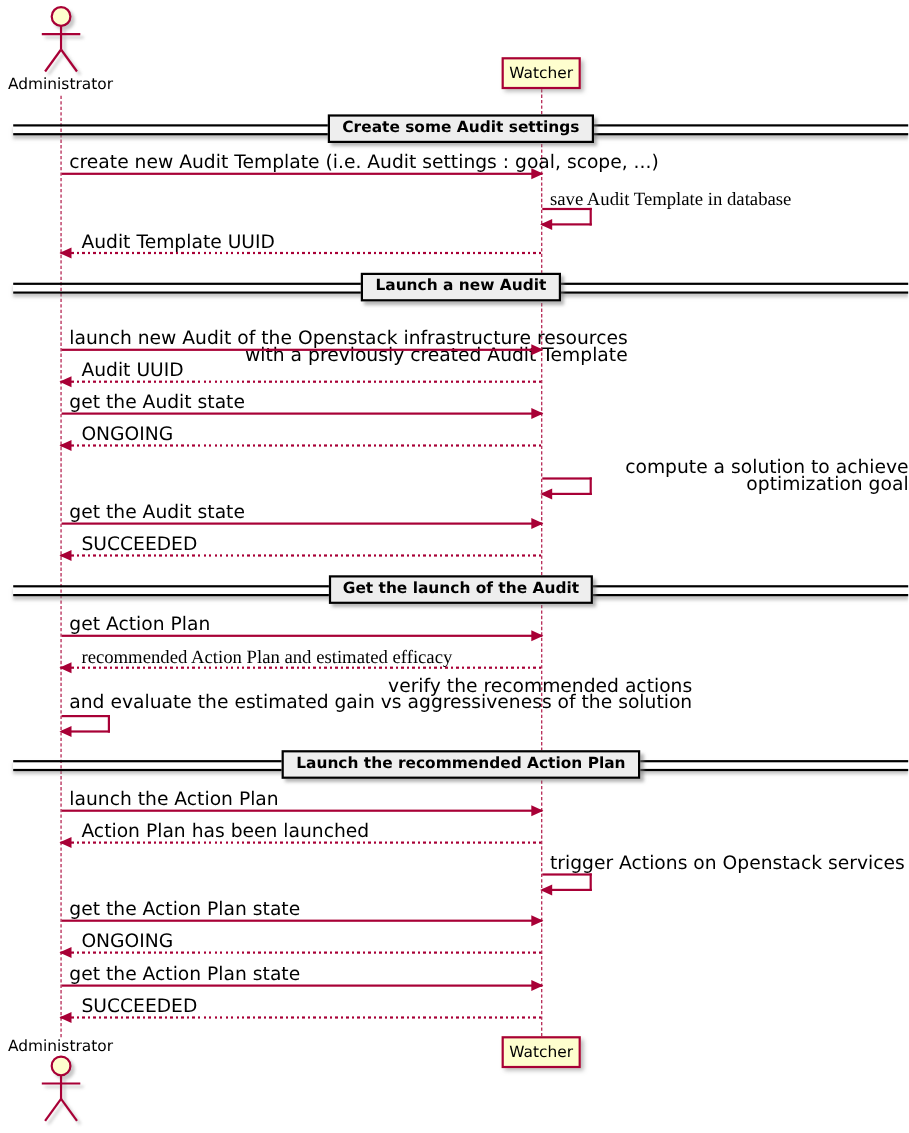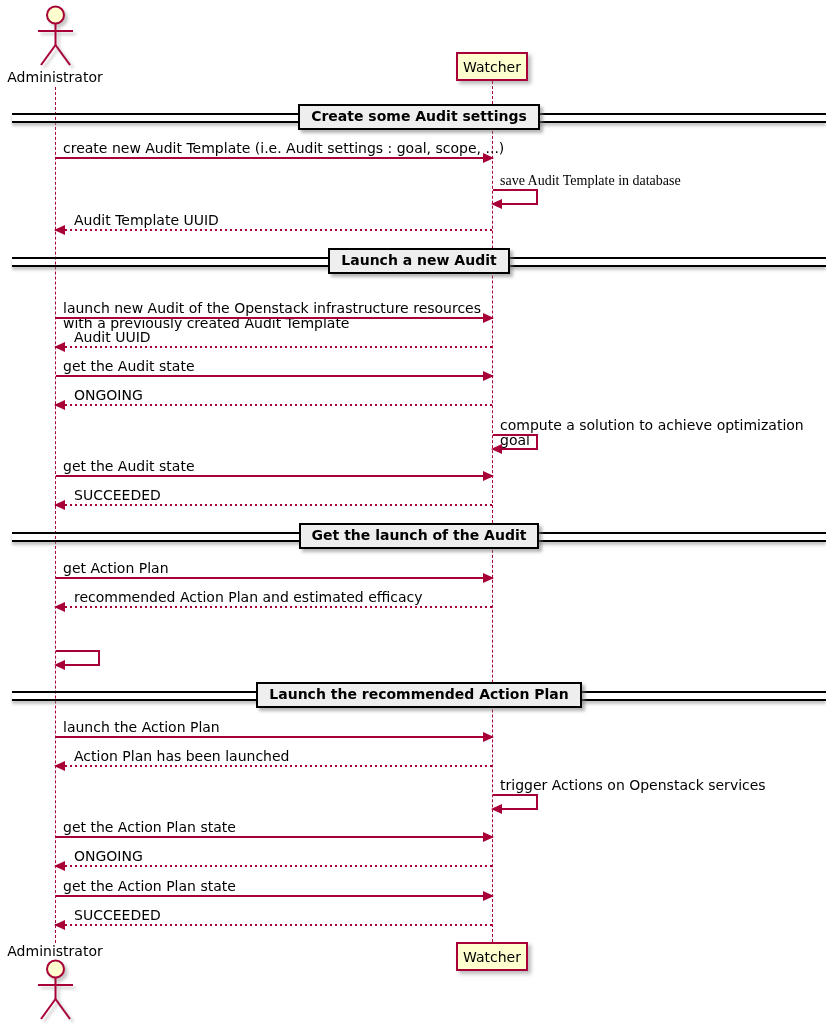--- a/index.html
+++ b/index.html
@@ -49,22 +49,22 @@
   .divider-box{
     position:relative;
     background:#EEEEEE;
     border:2px solid #000;
     padding:2px 11px 3px 11px;
     font-size:14px;font-weight:bold;
     box-shadow:3px 3px 3px rgba(120,120,120,0.55);
   }
   
   .mtext{
-    position:absolute;font-size:14px;line-height:15px;
-    white-space:pre-line;z-index:5;
+    position:absolute;font-size:17px;line-height:15px;
+    white-space:pre-line;z-index:5;text-align:right;
   }
   .arrow{position:absolute;z-index:5;}
   .arrow.solid{height:2px;background:#A80036;}
   .arrow.dashed{
     height:2px;
     background-image:repeating-linear-gradient(to right,#A80036 0 2px,transparent 2px 5px);
   }
   .head-r{
     position:absolute;right:-1px;top:-4px;width:0;height:0;
     border-left:11px solid #A80036;
@@ -168,25 +168,27 @@
   <div class="divider" style="top:523px;">
     <div class="divider-lines"></div>
     <div class="divider-box">Get the launch of the Audit</div>
   </div>
 
   <div class="mtext" style="left:63px;top:561px;">get Action Plan</div>
   <div class="arrow solid" style="left:56px;top:577px;width:437px;">
       <i class="head-r"></i>
     </div>
 
-  <div class="mtext" style="left:74px;top:590px;">recommended Action Plan and estimated efficacy</div>
+  <div class="mtext" style="left:74px;top:590px;font-family:Liberation Serif, serif;">recommended Action Plan and estimated efficacy</div>
   <div class="arrow dashed" style="left:55px;top:606px;width:438px;">
       <i class="head-l"></i>
     </div>
 
+  <div class="mtext" style="left:63px;top:617px;">verify the recommended actions
+and evaluate the estimated gain vs aggressiveness of the solution</div>
   <div class="loop" style="left:56px;top:650px;width:42px;height:12px;">
       <i class="head-l"></i>
     </div>
 
   <div class="divider" style="top:682px;">
     <div class="divider-lines"></div>
     <div class="divider-box">Launch the recommended Action Plan</div>
   </div>
 
   <div class="mtext" style="left:63px;top:720px;">launch the Action Plan</div>

